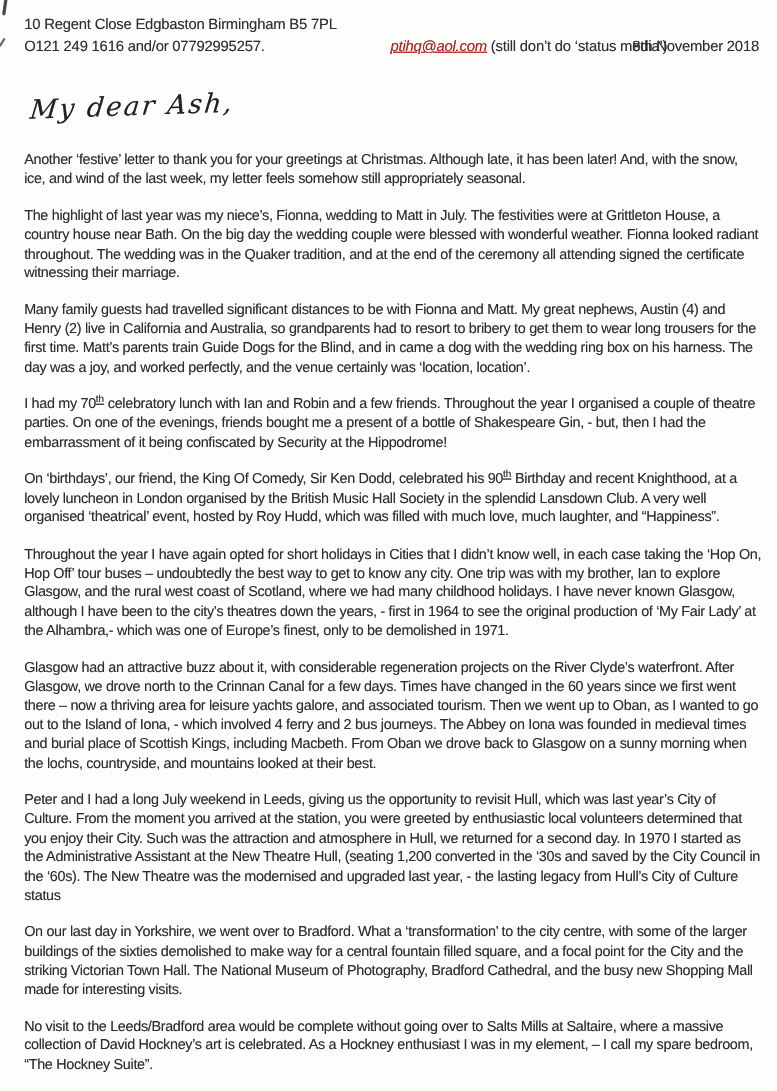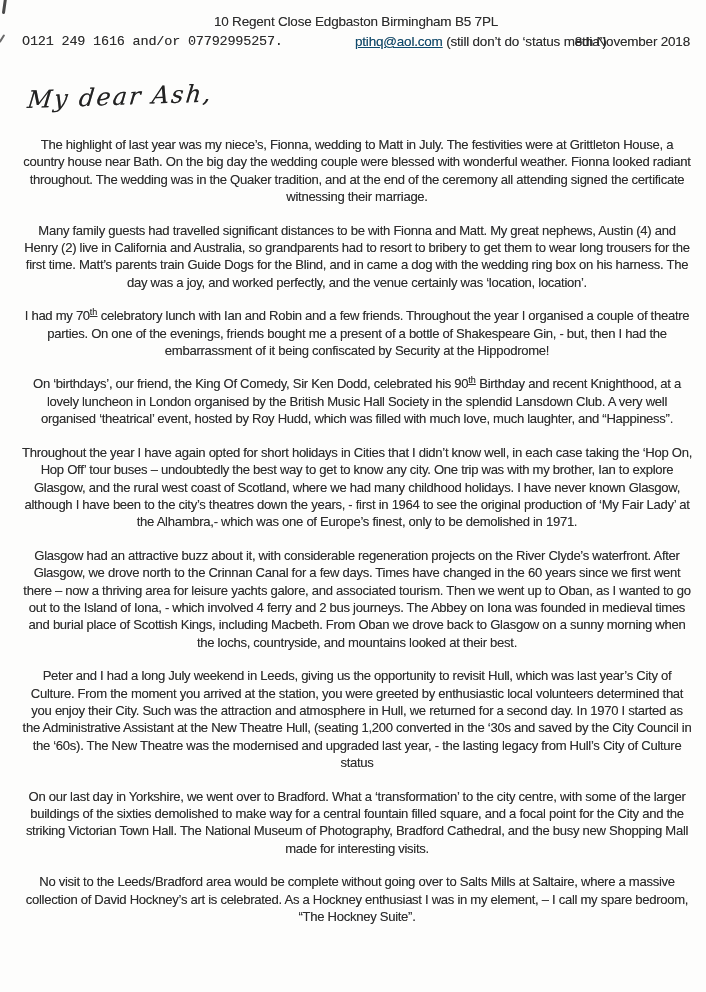--- a/index.html
+++ b/index.html
@@ -10,21 +10,20 @@
   .page {
     position: relative;
     width: 706px;
     height: 992px;
     margin: 0 auto;
     background: #fdfdfc;
     font-family: "Liberation Sans", sans-serif;
     color: #2d2d2d;
     overflow: hidden;
     text-shadow: 0 0 0.4px rgba(45,45,45,0.45);
-    text-align: center;
   }
   
   .artifact-corner {
     position: absolute;
     left: 3px; top: -3px;
     width: 2.5px; height: 17px;
     background: #4a4a4a;
     transform: rotate(8deg);
     border-radius: 2px;
   }
@@ -46,25 +45,26 @@
   .header .addr {
     display: block;
     margin-bottom: 5px;
     white-space: nowrap;
   }
   .header .row2 {
     position: relative;
     height: 18px;
     white-space: nowrap;
   }
-  .header .phone { position: absolute; left: 0; font-family: Liberation Mono, monospace; }
+  .header .phone { position: absolute; left: 0; }
   .header .email-group { position: absolute; left: 333px; }
   .header .email {
     text-decoration: underline;
-    color: #0c4a6e;
+    color: #b91c1c;
+    font-style: italic;
   }
   .header .date { position: absolute; right: 0px; }
   
   .greeting {
     position: absolute;
     left: 26px; top: 86px;
     font-family: "DejaVu Serif", serif;
     font-style: italic;
     font-size: 24px;
     letter-spacing: 2px;
@@ -106,20 +106,21 @@
     <div class="row2">
       <span class="phone">O121 249 1616 and/or 07792995257.</span>
       <span class="email-group"><span class="email">ptihq@aol.com</span><span> (still don’t do ‘status media’)</span></span>
       <span class="date">8th November 2018</span>
     </div>
   </div>
 
   <div class="greeting">My dear Ash,</div>
 
   <main class="letter-body">
+      <p>Another ‘festive’ letter to thank you for your greetings at Christmas.  Although late, it has been later!  And, with the snow, ice, and wind of the last week, my letter feels somehow still appropriately seasonal.</p>
       <p>The highlight of last year was my niece’s, Fionna, wedding to Matt in July. The festivities were at Grittleton House, a country house near Bath. On the big day the wedding couple were blessed with wonderful weather. Fionna looked radiant throughout. The wedding was in the Quaker tradition, and at the end of the ceremony all attending signed the certificate witnessing their marriage.</p>
       <p>Many family guests had travelled significant distances to be with Fionna and Matt. My great nephews, Austin (4) and Henry (2) live in California and Australia, so grandparents had to resort to bribery to get them to wear long trousers for the first time. Matt’s parents train Guide Dogs for the Blind, and in came a dog with the wedding ring box on his harness. The day was a joy, and worked perfectly, and the venue certainly was ‘location, location’.</p>
       <p>I had my 70<sup>th</sup> celebratory lunch with Ian and Robin and a few friends. Throughout the year I organised a couple of theatre parties. On one of the evenings, friends bought me a present of a bottle of Shakespeare Gin, - but, then I had the embarrassment of it being confiscated by Security at the Hippodrome!</p>
       <p>On ‘birthdays’, our friend, the King Of Comedy, Sir Ken Dodd, celebrated his 90<sup>th</sup> Birthday and recent Knighthood, at a lovely luncheon in London organised by the British Music Hall Society in the splendid Lansdown Club.  A very well organised ‘theatrical’ event, hosted by Roy Hudd, which was filled with much love, much laughter, and “Happiness”.</p>
       <p>Throughout the year I have again opted for short holidays in Cities that I didn’t know well, in each case taking the ‘Hop On, Hop Off’ tour buses – undoubtedly the best way to get to know any city. One trip was with my brother, Ian to explore Glasgow, and the rural west coast of Scotland, where we had many childhood holidays.  I have never known Glasgow, although I have been to the city’s theatres down the years, - first in 1964 to see the original production of ‘My Fair Lady’ at the Alhambra,- which was one of Europe’s finest, only to be demolished in 1971.</p>
       <p>Glasgow had an attractive buzz about it, with considerable regeneration projects on the River Clyde’s waterfront. After Glasgow, we drove north to the Crinnan Canal for a few days.  Times have changed in the 60 years since we first went there – now a thriving area for leisure yachts galore, and associated tourism. Then we went up to Oban, as I wanted to go out to the Island of Iona, - which involved 4 ferry and 2 bus journeys. The  Abbey on Iona was founded in medieval times and burial place of Scottish Kings, including Macbeth. From Oban we drove back to Glasgow on a sunny morning when the lochs, countryside, and mountains looked at their best.</p>
       <p>Peter and I had a long July weekend in Leeds, giving us the opportunity to revisit Hull, which was last year’s City of Culture. From the moment you arrived at the station, you were greeted by enthusiastic local volunteers determined that you enjoy their City. Such was the attraction and atmosphere in Hull, we returned for a second day. In 1970 I started as the Administrative Assistant at the New Theatre Hull, (seating 1,200 converted in the ‘30s and saved by the City Council in the ‘60s). The New Theatre was the modernised and upgraded last year, - the lasting legacy from Hull’s City of Culture status</p>
       <p>On our last day in Yorkshire, we went over to Bradford. What a ‘transformation’ to the city centre, with some of the larger buildings of the sixties demolished to make way for a central fountain filled square, and a focal point for the City and the striking Victorian Town Hall. The National Museum of Photography, Bradford Cathedral, and the busy new Shopping Mall made for interesting visits.</p>
       <p>No visit to the Leeds/Bradford area would be complete without going over to Salts Mills at Saltaire, where a massive collection of David Hockney’s art is celebrated. As a Hockney enthusiast I was in my element, – I call my spare bedroom, “The Hockney Suite”.</p>
     </main>

